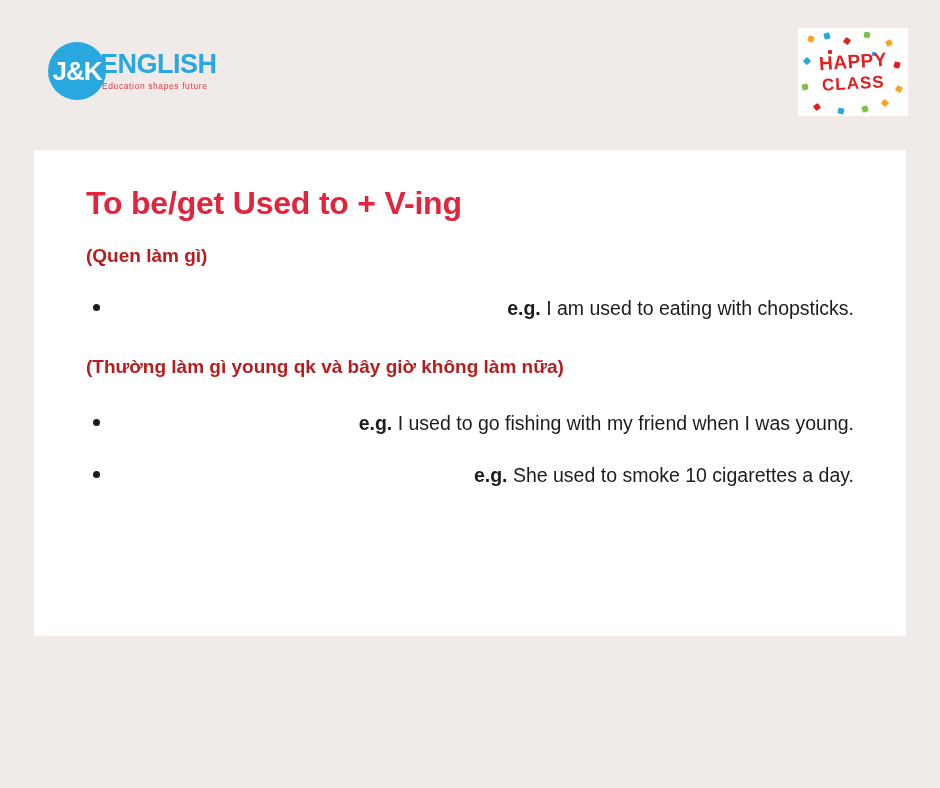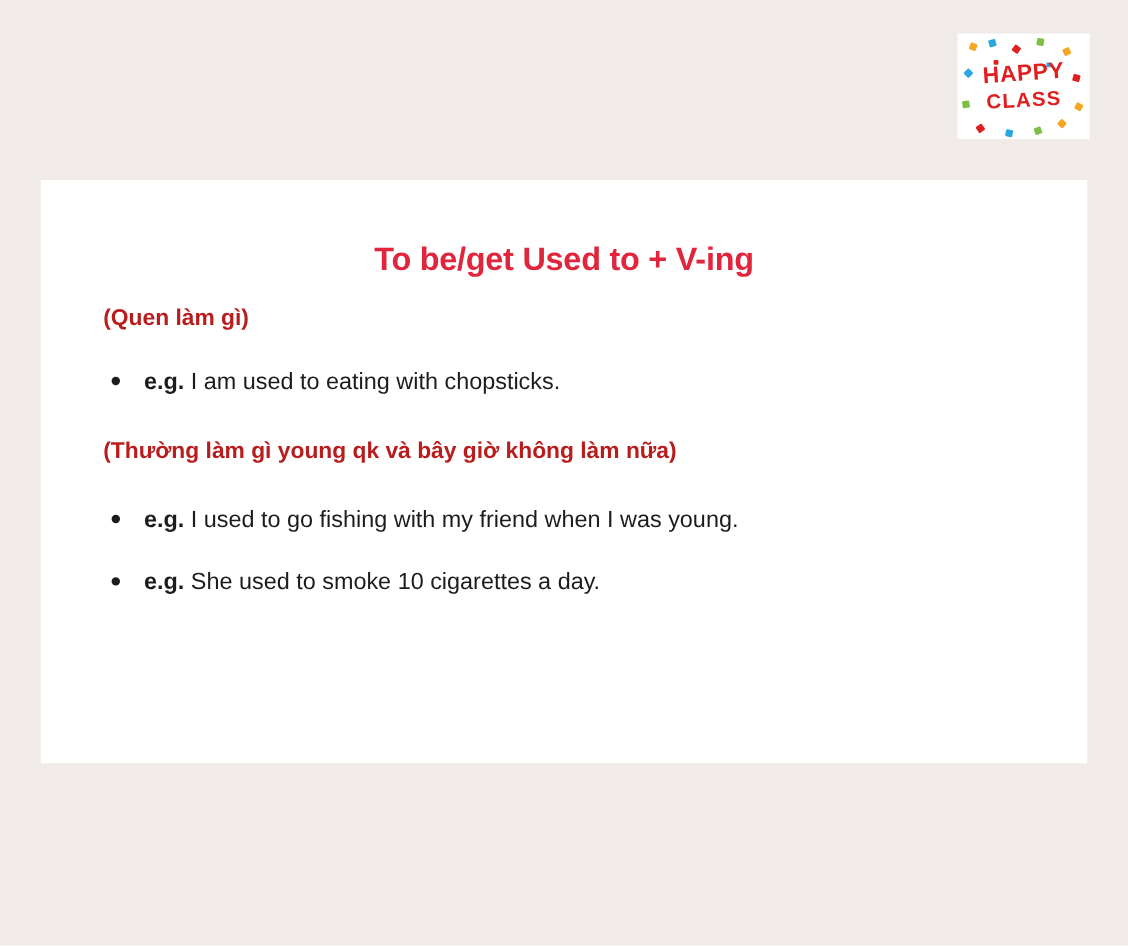--- a/index.html
+++ b/index.html
@@ -123,39 +123,39 @@
     top: 150px;
     width: 872px;
     height: 486px;
     background: #ffffff;
     box-sizing: border-box;
     padding: 34px 52px 0 52px;
   }
 
   .section-title {
     color: #e0253c;
-    font-size: 27px;
-    font-weight: bold;
-    margin: 16px;
+    font-size: 32px;
+    font-weight: bold;
+    margin: 0;
     line-height: 1.2;
     letter-spacing: -0.2px;
-    text-align: center;
   }
   .section-sub {
     color: #b91c1c;
     font-size: 19px;
     font-weight: bold;
     margin: 22px 0 0 0;
     line-height: 1.3;
   }
 
   ul.examples {
     list-style: none;
     margin: 26px 0 0 0;
     padding: 0;
+    text-align: right;
   }
   ul.examples li {
     position: relative;
     padding-left: 34px;
     margin-bottom: 16px;
     font-size: 19.5px;
     color: #1c1c1c;
     line-height: 1.35;
   }
   ul.examples li .bullet {
@@ -179,20 +179,29 @@
   }
   .block-2 ul.examples li {
     margin-bottom: 26px;
   }
 </style>
 </head>
 <body>
 
 <div class="header">
 
+  <div class="brand-logo">
+    <div class="brand-circle">
+      <span class="jk">J&amp;K</span>
+    </div>
+    <div class="brand-text">
+      <div class="brand-main">ENGLISH</div>
+      <div class="brand-tag">Education shapes future</div>
+    </div>
+  </div>
 
   <div class="happy-badge">
     <span class="confetti" style="left:10px;top:8px;background:#f5a623;transform:rotate(20deg)"></span>
     <span class="confetti" style="left:26px;top:5px;background:#29a8df;transform:rotate(-15deg)"></span>
     <span class="confetti" style="left:46px;top:10px;background:#e02020;transform:rotate(35deg)"></span>
     <span class="confetti" style="left:66px;top:4px;background:#7bc043;transform:rotate(10deg)"></span>
     <span class="confetti" style="left:88px;top:12px;background:#f5a623;transform:rotate(-25deg)"></span>
     <span class="confetti" style="left:6px;top:30px;background:#29a8df;transform:rotate(45deg)"></span>
     <span class="confetti" style="left:96px;top:34px;background:#e02020;transform:rotate(15deg)"></span>
     <span class="confetti" style="left:4px;top:56px;background:#7bc043;transform:rotate(-10deg)"></span>

